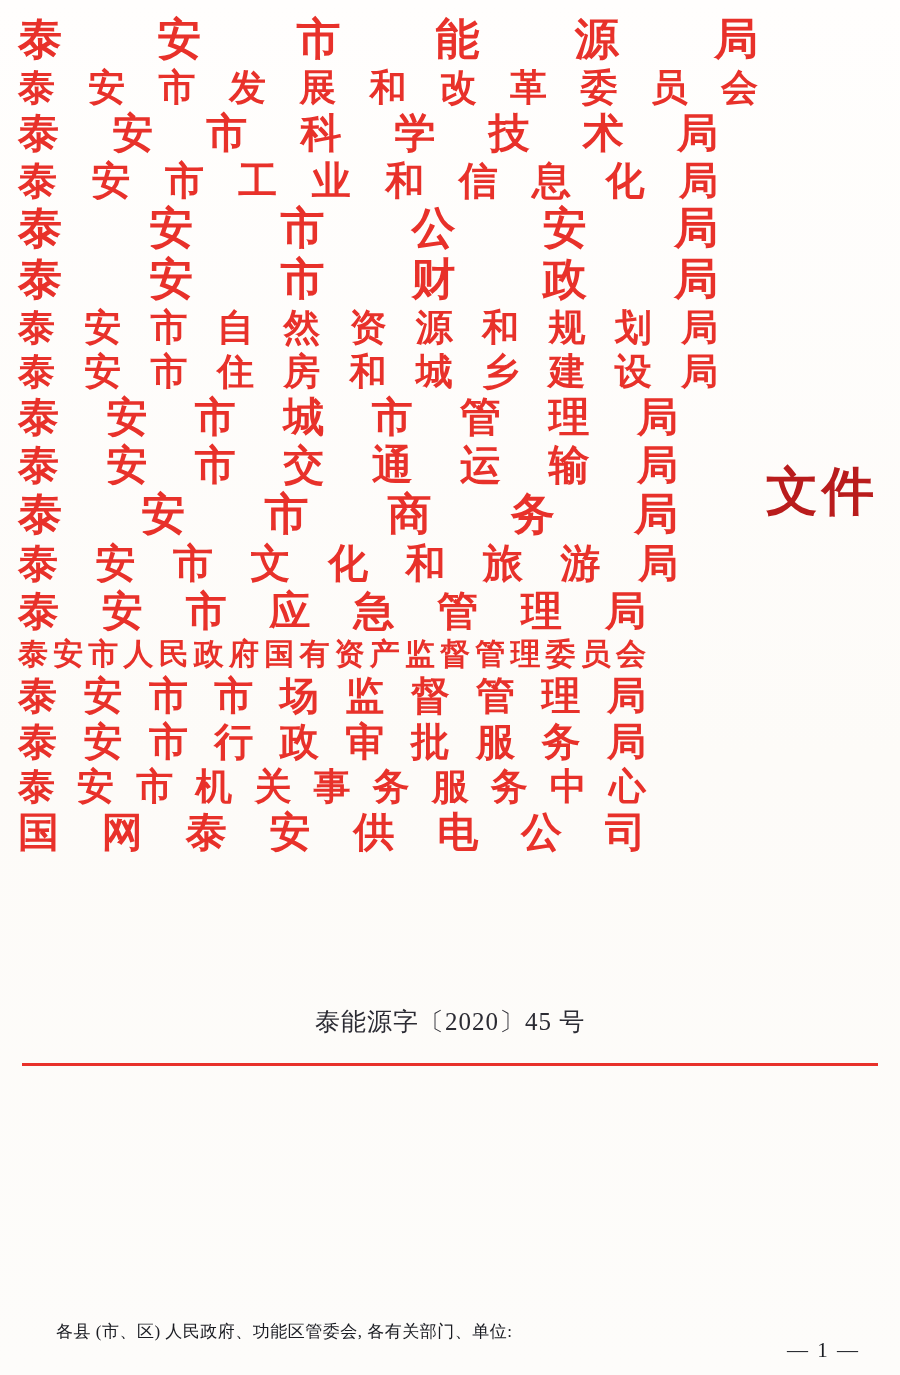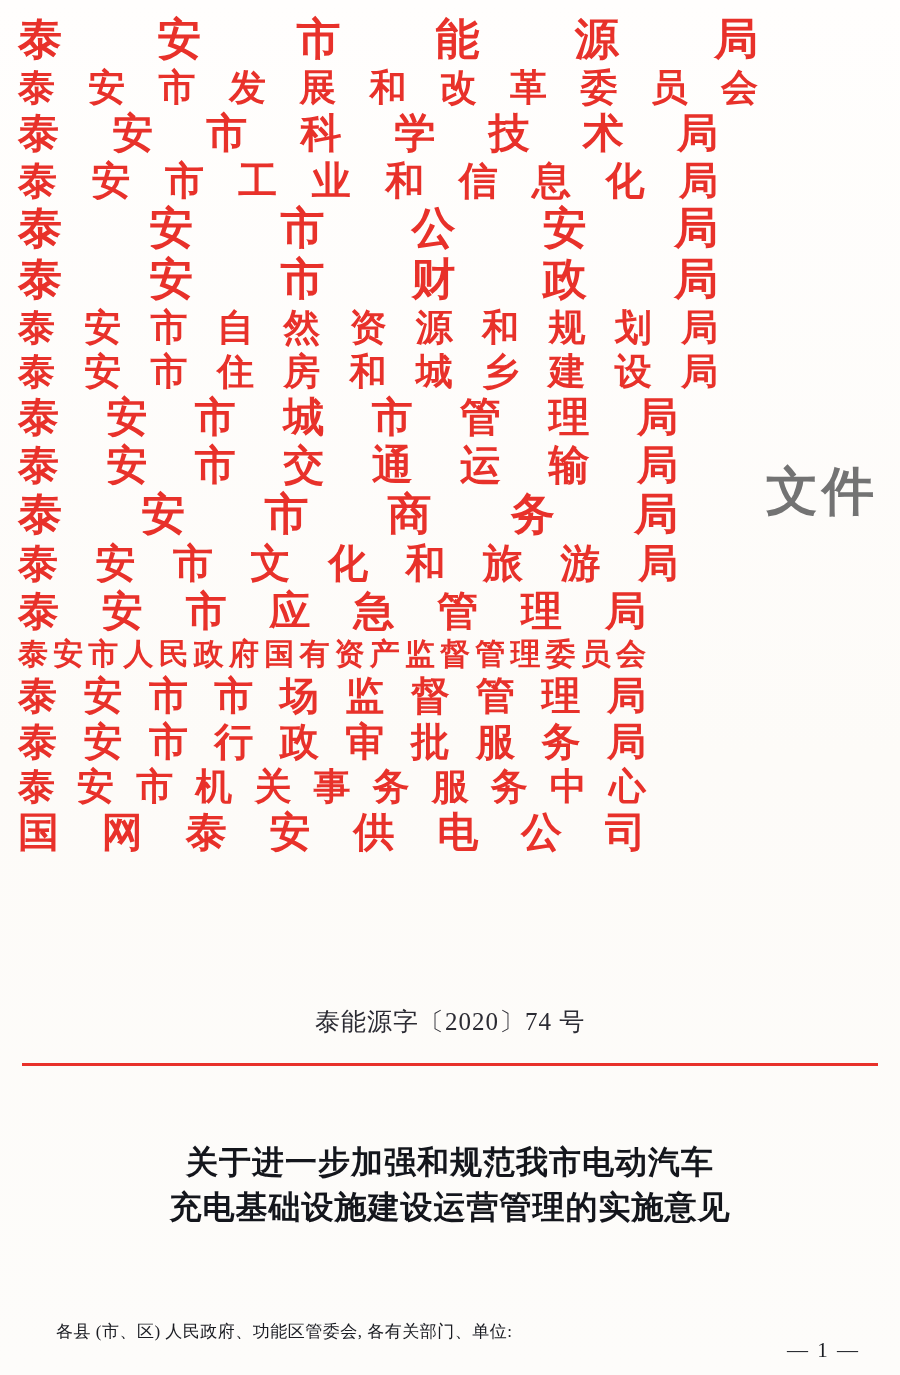--- a/index.html
+++ b/index.html
@@ -69,21 +69,21 @@
   
   .w-full { width: 740px; }
   .w-690 { width: 700px; }
   .w-650 { width: 660px; }
   .w-620 { width: 628px; }
 
   .wenjian {
     position: absolute;
     right: 22px;
     top: 448px;
-    color: #737373;
+    color: #b91c1c;
     font-weight: 700;
     font-size: 52px;
     font-family: "Liberation Serif", "DejaVu Serif", serif;
     letter-spacing: 4px;
     line-height: 1;
   }
 
   
   .doc-number {
     position: absolute;
@@ -354,26 +354,22 @@
           <span>供</span>
           <span>电</span>
           <span>公</span>
           <span>司</span>
         </div>
       </div>
 
     <div class="wenjian">文件</div>
   </div>
 
-  <div class="doc-number">泰能源字〔2020〕74 号</div>
+  <div class="doc-number">泰能源字〔2020〕45 号</div>
 
   <div class="red-rule"></div>
 
-  <div class="title-block">
-    <div class="title-line">关于进一步加强和规范我市电动汽车</div>
-    <div class="title-line">充电基础设施建设运营管理的实施意见</div>
-  </div>
 
   <div class="salutation">各县 (市、区) 人民政府、功能区管委会, 各有关部门、单位:</div>
 
   <div class="page-number">— 1 —</div>
 
 </div>
 
 </body></html>

